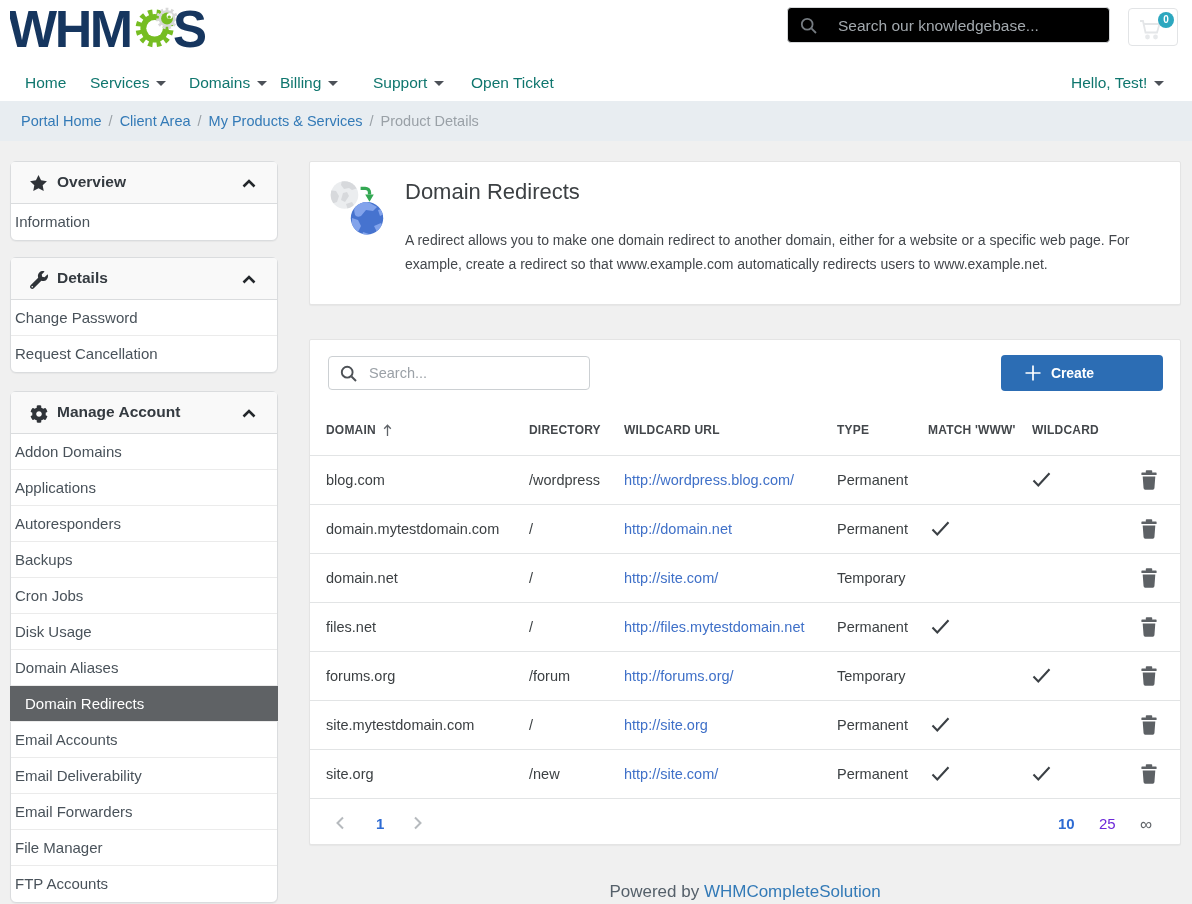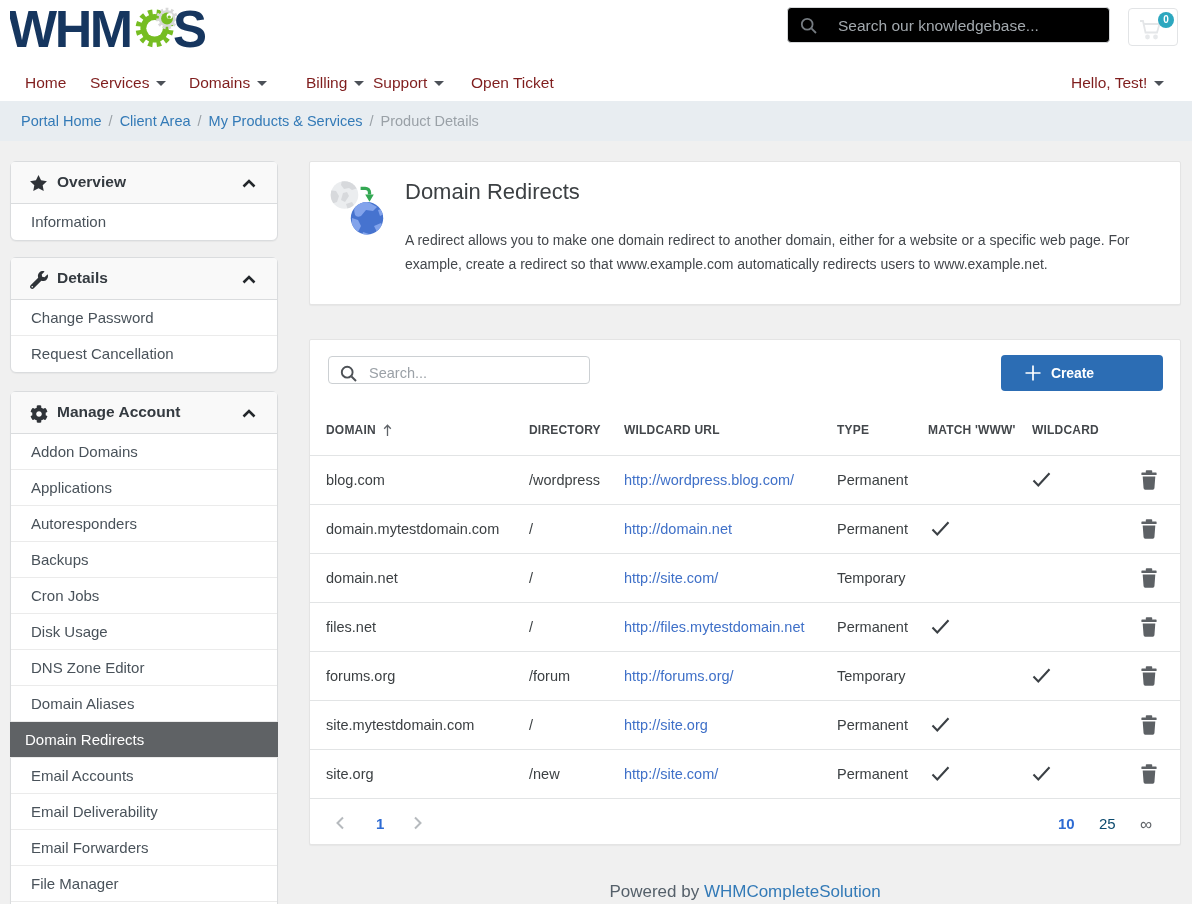--- a/index.html
+++ b/index.html
@@ -9,54 +9,54 @@
 
 .hdr { background:#fff; height:101px; position:relative; }
 .logo { position:absolute; left:10px; top:6px; }
 .searchbox { position:absolute; left:787px; top:7px; width:323px; height:36px; border:1px solid #d6d8da; border-radius:4px; background:#000000; }
 .searchbox svg { position:absolute; left:12px; top:9px; }
 .searchbox .ph { position:absolute; left:50px; top:9px; font-size:15.5px; color:#a3a9ae; }
 .cartbtn { position:absolute; left:1128px; top:8px; width:50px; height:38px; border:1px solid #e2e4e6; border-radius:4px; background:#fff; }
 .cartbtn svg.cart { position:absolute; left:10px; top:10px; }
 .badge0 { position:absolute; left:29px; top:2.5px; width:16px; height:16px; border-radius:50%; background:#2ca7bf; color:#fff; font-size:10px; font-weight:bold; text-align:center; line-height:16px; }
 .nav { position:absolute; left:0; top:62px; width:100%; height:39px; font-size:15.5px; color:#4c5158; }
-.nav a { color:#7f1d1d; position:absolute; top:12px; }
+.nav a { color:#0f766e; position:absolute; top:12px; }
 .caret { display:inline-block; width:0; height:0; border-left:5px solid transparent; border-right:5px solid transparent; border-top:5px solid #4c5158; vertical-align:2px; margin-left:7px; }
 
 
 .crumbs { background:#e8edf1; height:40px; line-height:40px; padding-left:21px; font-size:14.5px; color:#9aa1a7; }
 .crumbs a { color:#337ab7; }
 .crumbs .sep { margin:0 7px; color:#9aa1a7; }
 
 
 .content { position:relative; }
 .sidebar { position:absolute; left:10px; top:20px; width:268px; }
 .main { position:absolute; left:309px; top:20px; width:872px; }
 
 
 .panel { background:#fff; border:1px solid #dadcde; border-radius:6px; margin-bottom:16px; box-shadow:0 1px 1px rgba(0,0,0,.04); }
 .panel-h { background:#f9f9f9; border-bottom:1px solid #dadcde; height:42px; position:relative; border-radius:3px 3px 0 0; }
 .panel-h .ttl { position:absolute; left:46px; top:11px; font-size:15.5px; font-weight:bold; color:#343a40; }
 .panel-h svg.picon { position:absolute; left:19px; top:13px; }
 .panel-h svg.chev { position:absolute; right:21px; top:17px; }
 .panel ul { list-style:none; }
-.panel li { height:36px; line-height:36px; padding-left:20px; font-size:15px; color:#49525a; border-bottom:1px solid #ebebeb; overflow:hidden; }
+.panel li { height:36px; line-height:36px; padding-left:4px; font-size:15px; color:#49525a; border-bottom:1px solid #ebebeb; overflow:hidden; }
 .panel li:last-child { border-bottom:none; }
 .panel li.active { background:#5f6265; color:#fff; margin:0 -1px; padding-left:15px; }
 
 
 .card { background:#fff; border:1px solid #e4e4e4; border-radius:2px; box-shadow:0 1px 1px rgba(0,0,0,.04); }
 .pagehead { height:144px; position:relative; margin-bottom:34px; }
 .pagehead .gicon { position:absolute; left:20px; top:18px; }
 .pagehead h1 { position:absolute; left:95px; top:17px; font-size:22px; font-weight:normal; color:#3c4043; }
 .pagehead p { position:absolute; left:95px; top:66px; width:732px; font-size:14px; line-height:24px; color:#43474c; }
 
 .tablecard { position:relative; }
 .toolbar { height:75px; position:relative; }
-.sbox2 { position:absolute; left:18px; top:16px; width:262px; height:28px; border:1px solid #ccd0d3; border-radius:4px; }
+.sbox2 { position:absolute; left:18px; top:16px; width:262px; height:34px; border:1px solid #ccd0d3; border-radius:4px; }
 .sbox2 svg { position:absolute; left:11px; top:8px; }
 .sbox2 .ph { position:absolute; left:40px; top:8px; font-size:14.5px; color:#9ba1a7; }
 .createbtn { position:absolute; left:691px; top:15px; width:162px; height:36px; background:#2c6db4; border-radius:4px; color:#fff; font-size:14px; font-weight:bold; letter-spacing:-0.1px; text-align:left; padding-left:24px; line-height:36px; }
 
 
 table.grid { width:100%; border-collapse:collapse; }
 table.grid th { font-size:12px; font-weight:bold; color:#43474b; text-align:left; height:40px; padding:8px 0 0 0; vertical-align:top; letter-spacing:.2px; }
 table.grid td { font-size:14.5px; color:#3c4043; height:49px; padding:0; border-top:1px solid #e2e4e5; }
 table.grid td.c-dom, table.grid th.c-dom { padding-left:16px; width:219px; }
 th.c-dir, td.c-dir { width:95px; }
@@ -105,21 +105,21 @@
         <path fill="none" stroke="#e4e6e8" stroke-width="1.8" d="M1,2 h3 l2.5,11.5 h11.5 l2.5,-8.5 h-15"></path>
         <circle cx="8.5" cy="18" r="2.4" fill="#e7e9eb"></circle>
         <circle cx="16.5" cy="18" r="2.4" fill="#e7e9eb"></circle>
       </svg>
     <span class="badge0">0</span>
   </div>
   <div class="nav">
     <a style="left:25px;">Home</a>
     <a style="left:90px;">Services<span class="caret"></span></a>
     <a style="left:189px;">Domains<span class="caret"></span></a>
-    <a style="left:306px;">Billing<span class="caret"></span></a>
+    <a style="left:280px;">Billing<span class="caret"></span></a>
     <a style="left:373px;">Support<span class="caret"></span></a>
     <a style="left:471px;">Open Ticket</a>
     <a style="left:1071px;">Hello, Test!<span class="caret"></span></a>
   </div>
 </div>
 <div class="crumbs">
   <a>Portal Home</a><span class="sep">/</span><a>Client Area</a><span class="sep">/</span><a>My Products &amp; Services</a><span class="sep">/</span><span>Product Details</span>
 </div>
 <div class="content">
   <aside class="sidebar">
@@ -162,21 +162,20 @@
             <path d="M1.5 7.5 L7 2 L12.5 7.5" fill="none" stroke="#23272b" stroke-width="2.6"></path>
           </svg>
       </div>
       <ul>
         <li>Addon Domains</li>
         <li>Applications</li>
         <li>Autoresponders</li>
         <li>Backups</li>
         <li>Cron Jobs</li>
         <li>Disk Usage</li>
-        <li>DNS Zone Editor</li>
         <li>Domain Aliases</li>
         <li class="active">Domain Redirects</li>
         <li>Email Accounts</li>
         <li>Email Deliverability</li>
         <li>Email Forwarders</li>
         <li>File Manager</li>
         <li>FTP Accounts</li>
       </ul>
     </div>
   </aside>
@@ -361,19 +360,19 @@
         </table>
       <div class="pager">
         <span class="pg" style="left:24px;color:#b6babe;"><svg width="12" height="16" viewBox="0 0 12 16">
               <path d="M9 2.5 L3.5 8 L9 13.5" fill="none" stroke="#b6babe" stroke-width="2"></path>
             </svg></span>
         <span class="pg" style="left:66px;color:#2e6bd3;font-weight:bold;">1</span>
         <span class="pg" style="left:102px;color:#b6babe;"><svg width="12" height="16" viewBox="0 0 12 16">
               <path d="M3 2.5 L8.5 8 L3 13.5" fill="none" stroke="#b6babe" stroke-width="2"></path>
             </svg></span>
         <span class="pg" style="left:748px;color:#2e6bd3;font-weight:bold;">10</span>
-        <span class="pg" style="left:789px;color:#0c4a6e;">25</span>
+        <span class="pg" style="left:789px;color:#6d28d9;">25</span>
         <span class="pg" style="left:830px;color:#5f6368;font-size:17px;">∞</span>
       </div>
     </div>
     <div class="powered">Powered by <a>WHMCompleteSolution</a></div>
   </main>
 </div>
 
 </body></html>

